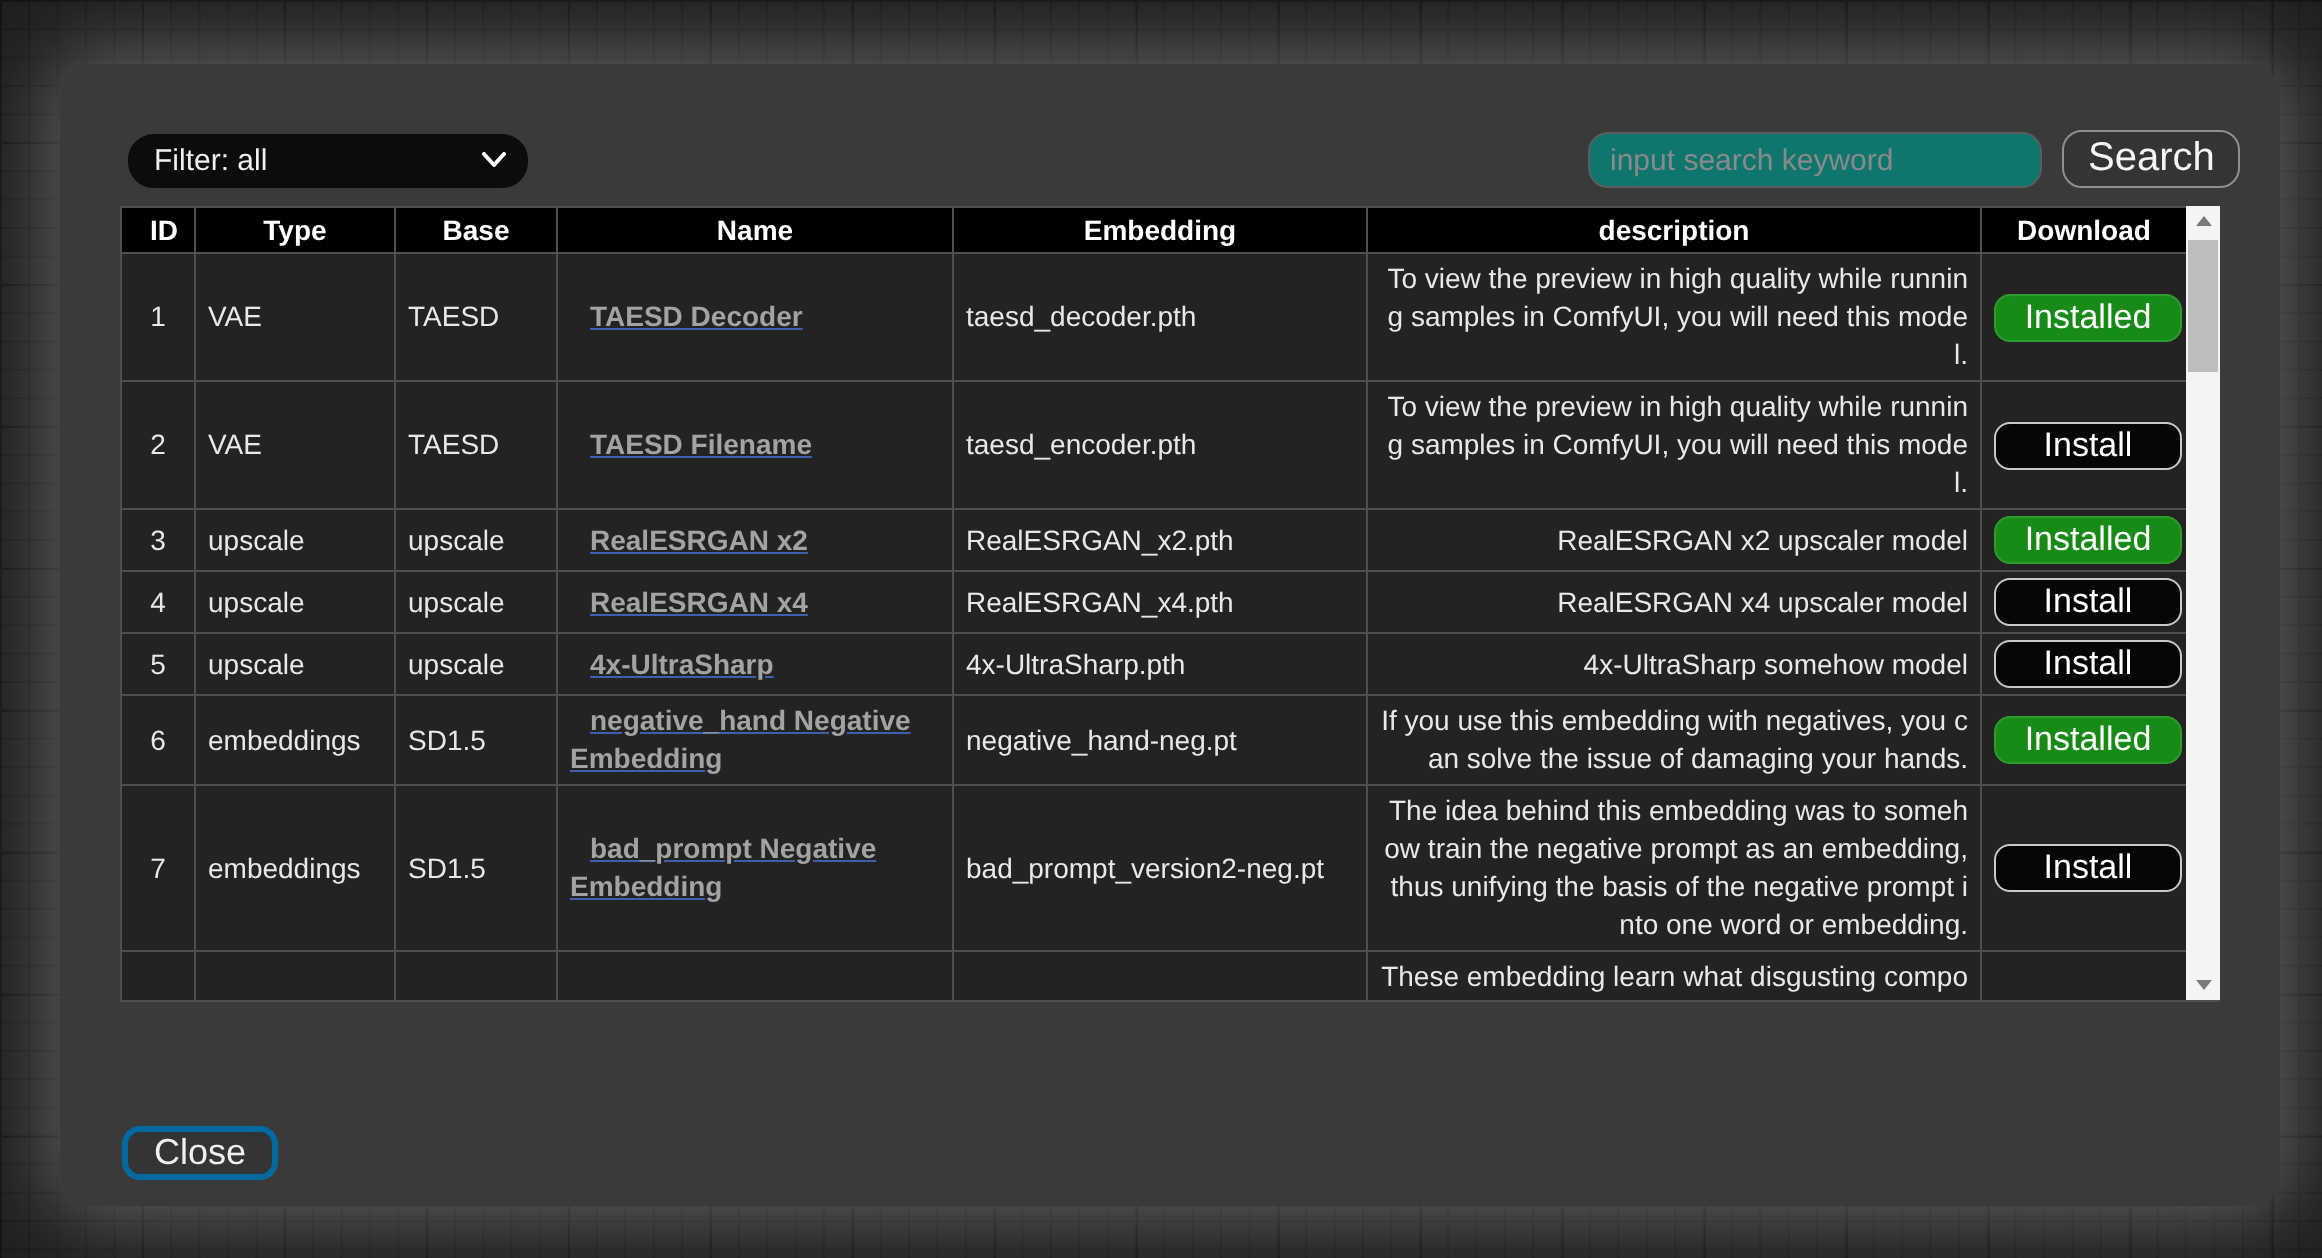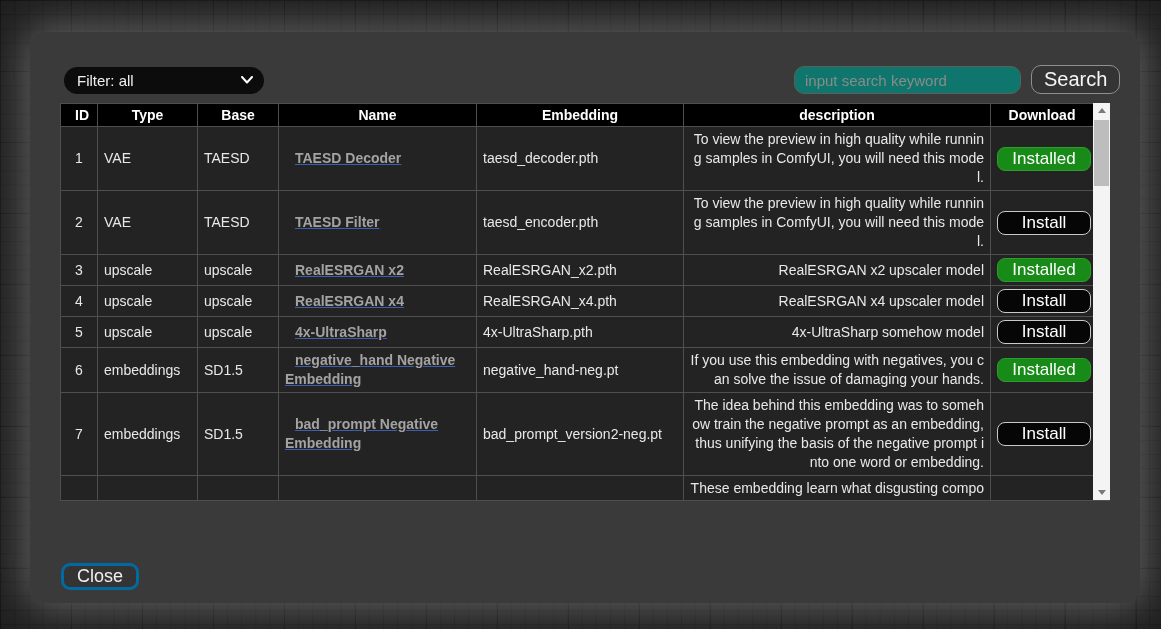--- a/index.html
+++ b/index.html
@@ -138,21 +138,21 @@
             <td class="c-base">TAESD</td>
             <td class="c-name"><a>TAESD Decoder</a></td>
             <td class="c-file">taesd_decoder.pth</td>
             <td class="c-desc">To view the preview in high quality while running samples in ComfyUI, you will need this model.</td>
             <td class="c-dl"><button class="btn-dl installed">Installed</button></td>
           </tr>
           <tr>
             <td class="c-id">2</td>
             <td class="c-type">VAE</td>
             <td class="c-base">TAESD</td>
-            <td class="c-name"><a>TAESD Filter</a></td>
+            <td class="c-name"><a>TAESD Filename</a></td>
             <td class="c-file">taesd_encoder.pth</td>
             <td class="c-desc">To view the preview in high quality while running samples in ComfyUI, you will need this model.</td>
             <td class="c-dl"><button class="btn-dl install">Install</button></td>
           </tr>
           <tr>
             <td class="c-id">3</td>
             <td class="c-type">upscale</td>
             <td class="c-base">upscale</td>
             <td class="c-name"><a>RealESRGAN x2</a></td>
             <td class="c-file">RealESRGAN_x2.pth</td>

